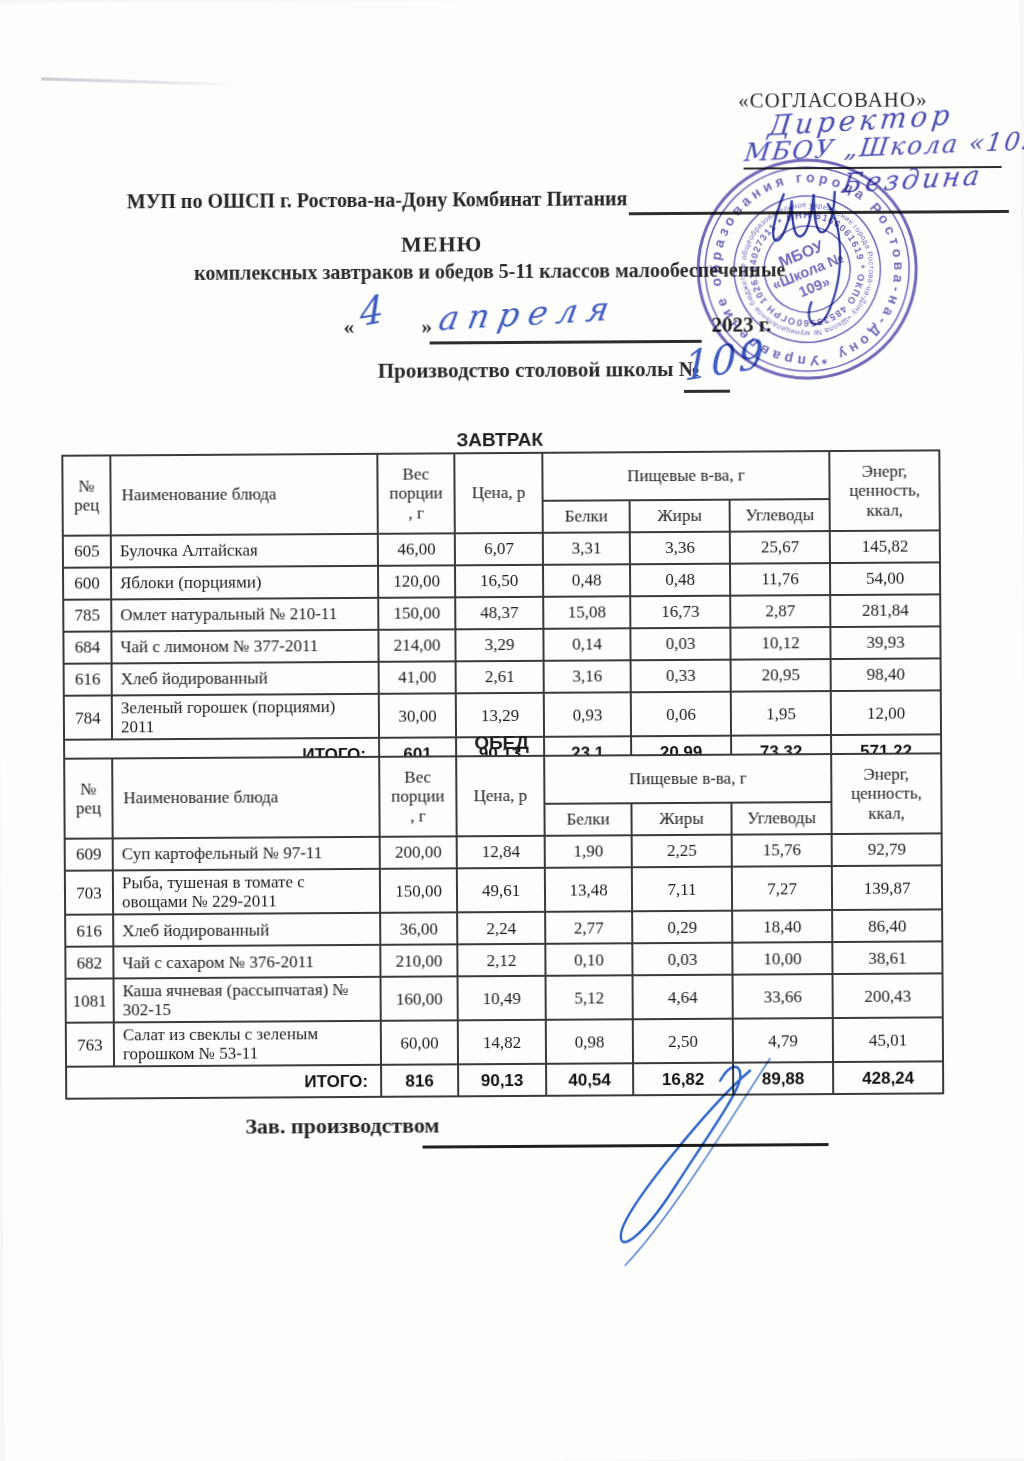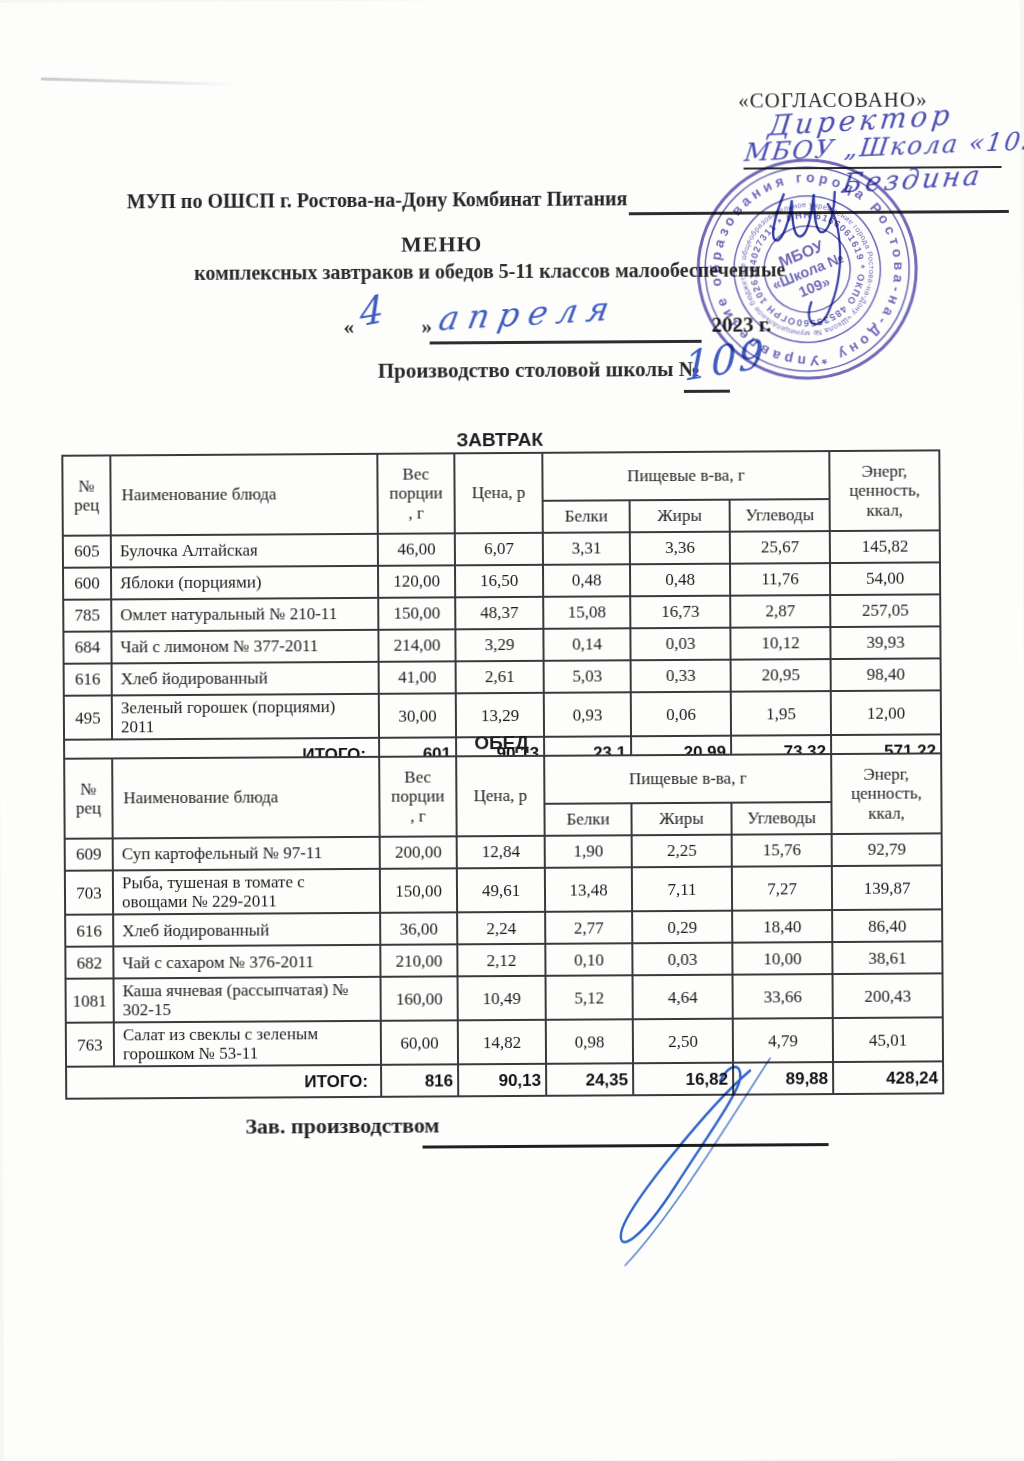--- a/index.html
+++ b/index.html
@@ -47,21 +47,21 @@
     font-size:17px;color:#1c1c1c;background:#fdfdfc;}
   .t-breakfast{top:452px;} .t-lunch{top:755px;}
   table.menu th,table.menu td{border:2px solid #3a3a3a;line-height:1.12;}
   table.menu th{font-weight:normal;white-space:pre-line;text-align:center;padding:2px 4px;}
   table.menu th.h-dish{text-align:left;padding-left:10px;}
   table.menu th.h-top{height:42px;}
   table.menu th.h-sub{height:26px;}
   table.menu td{height:26px;text-align:center;padding:2px 4px;}
   table.menu td.col0{word-break:break-all;}
   table.menu td.col1{text-align:left;padding:2px 8px;white-space:pre-line;}
-  tr.total-row td{font-family:"Liberation Sans", sans-serif;font-weight:bold;font-size:17px;color:#111;text-align:right;}
+  tr.total-row td{font-family:"Liberation Sans", sans-serif;font-weight:bold;font-size:17px;color:#111;}
   td.total-label{text-align:right !important;padding-right:12px !important;font-size:18px;}
 
   svg.stamp{position:absolute;left:695px;top:156px;width:230px;height:230px;
     mix-blend-mode:multiply;opacity:.85;}
   .st-ring{fill:none;stroke:#574fae;}
   .st-outer{font-family:"Liberation Sans", sans-serif;font-weight:bold;font-size:14px;letter-spacing:4px;fill:#574fae;}
   .st-mid{font-family:"Liberation Sans", sans-serif;font-size:7.6px;letter-spacing:.4px;fill:#574fae;}
   .st-num{font-family:"Liberation Sans", sans-serif;font-weight:bold;font-size:9.5px;letter-spacing:1.1px;fill:#574fae;}
   .st-center{font-family:"Liberation Sans", sans-serif;font-weight:bold;fill:#574fae;text-anchor:middle;}
 
@@ -153,44 +153,44 @@
           <td class="col7">54,00</td>
         </tr>
         <tr>
           <td class="col0">785</td>
           <td class="col1">Омлет натуральный № 210-11</td>
           <td class="col2">150,00</td>
           <td class="col3">48,37</td>
           <td class="col4">15,08</td>
           <td class="col5">16,73</td>
           <td class="col6">2,87</td>
-          <td class="col7">257,05</td>
+          <td class="col7">281,84</td>
         </tr>
         <tr>
           <td class="col0">684</td>
           <td class="col1">Чай с лимоном № 377-2011</td>
           <td class="col2">214,00</td>
           <td class="col3">3,29</td>
           <td class="col4">0,14</td>
           <td class="col5">0,03</td>
           <td class="col6">10,12</td>
           <td class="col7">39,93</td>
         </tr>
         <tr>
           <td class="col0">616</td>
           <td class="col1">Хлеб йодированный</td>
           <td class="col2">41,00</td>
           <td class="col3">2,61</td>
-          <td class="col4">5,03</td>
+          <td class="col4">3,16</td>
           <td class="col5">0,33</td>
           <td class="col6">20,95</td>
           <td class="col7">98,40</td>
         </tr>
         <tr>
-          <td class="col0">495</td>
+          <td class="col0">784</td>
           <td class="col1">Зеленый горошек (порциями)
 2011</td>
           <td class="col2">30,00</td>
           <td class="col3">13,29</td>
           <td class="col4">0,93</td>
           <td class="col5">0,06</td>
           <td class="col6">1,95</td>
           <td class="col7">12,00</td>
         </tr>
       </tbody>
@@ -302,21 +302,21 @@
           <td class="col5">2,50</td>
           <td class="col6">4,79</td>
           <td class="col7">45,01</td>
         </tr>
       </tbody>
     <tbody>
       <tr class="total-row">
         <td colspan="2" class="total-label">ИТОГО:</td>
       <td>816</td>
           <td>90,13</td>
-          <td>24,35</td>
+          <td>40,54</td>
           <td>16,82</td>
           <td>89,88</td>
           <td>428,24</td>
         </tr>
     </tbody>
   </table>
 
   <div class="footer-label">Зав. производством</div>
   <div class="uline uline-footer"></div>
 

